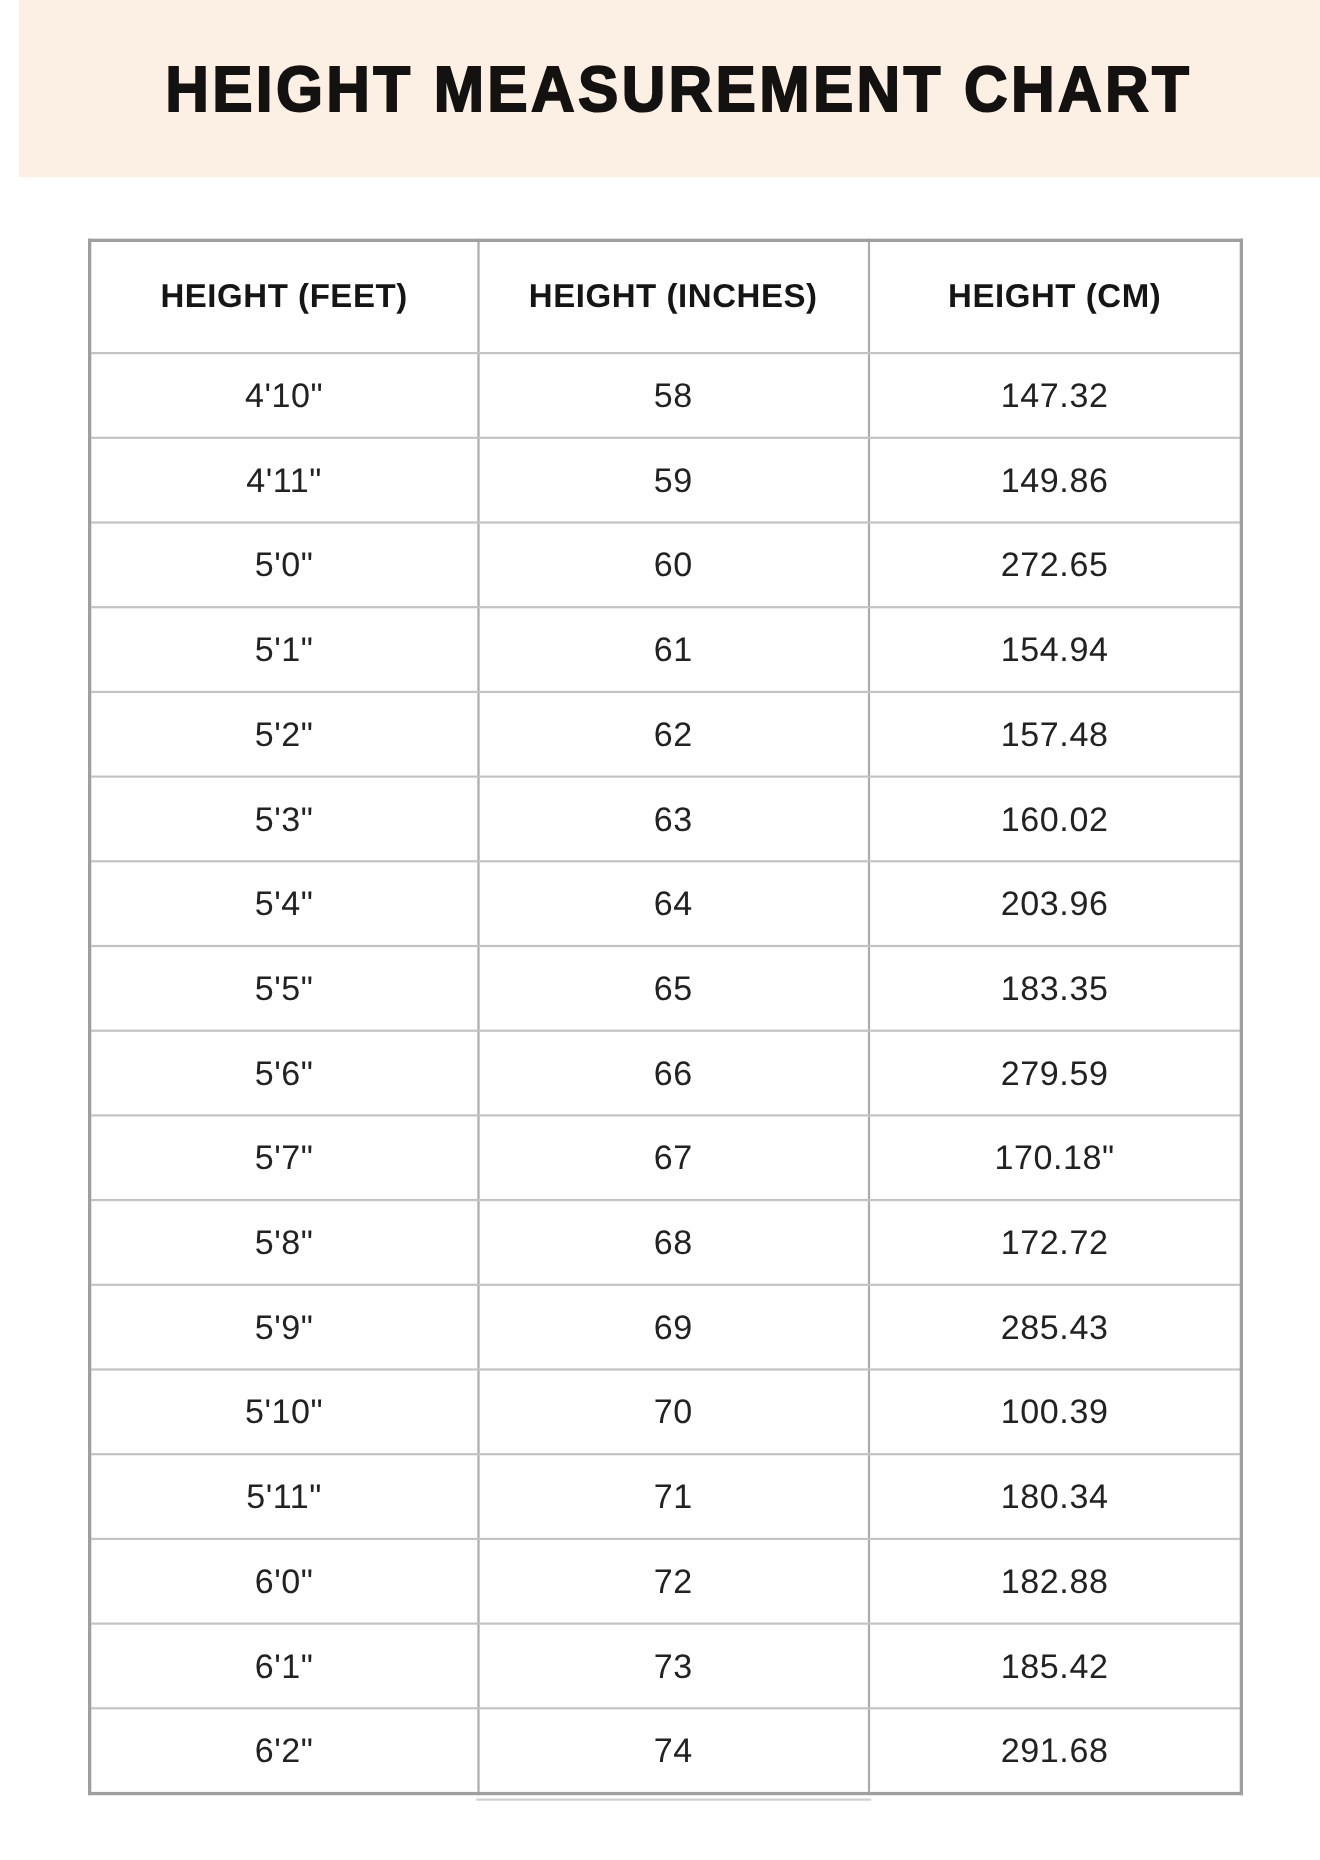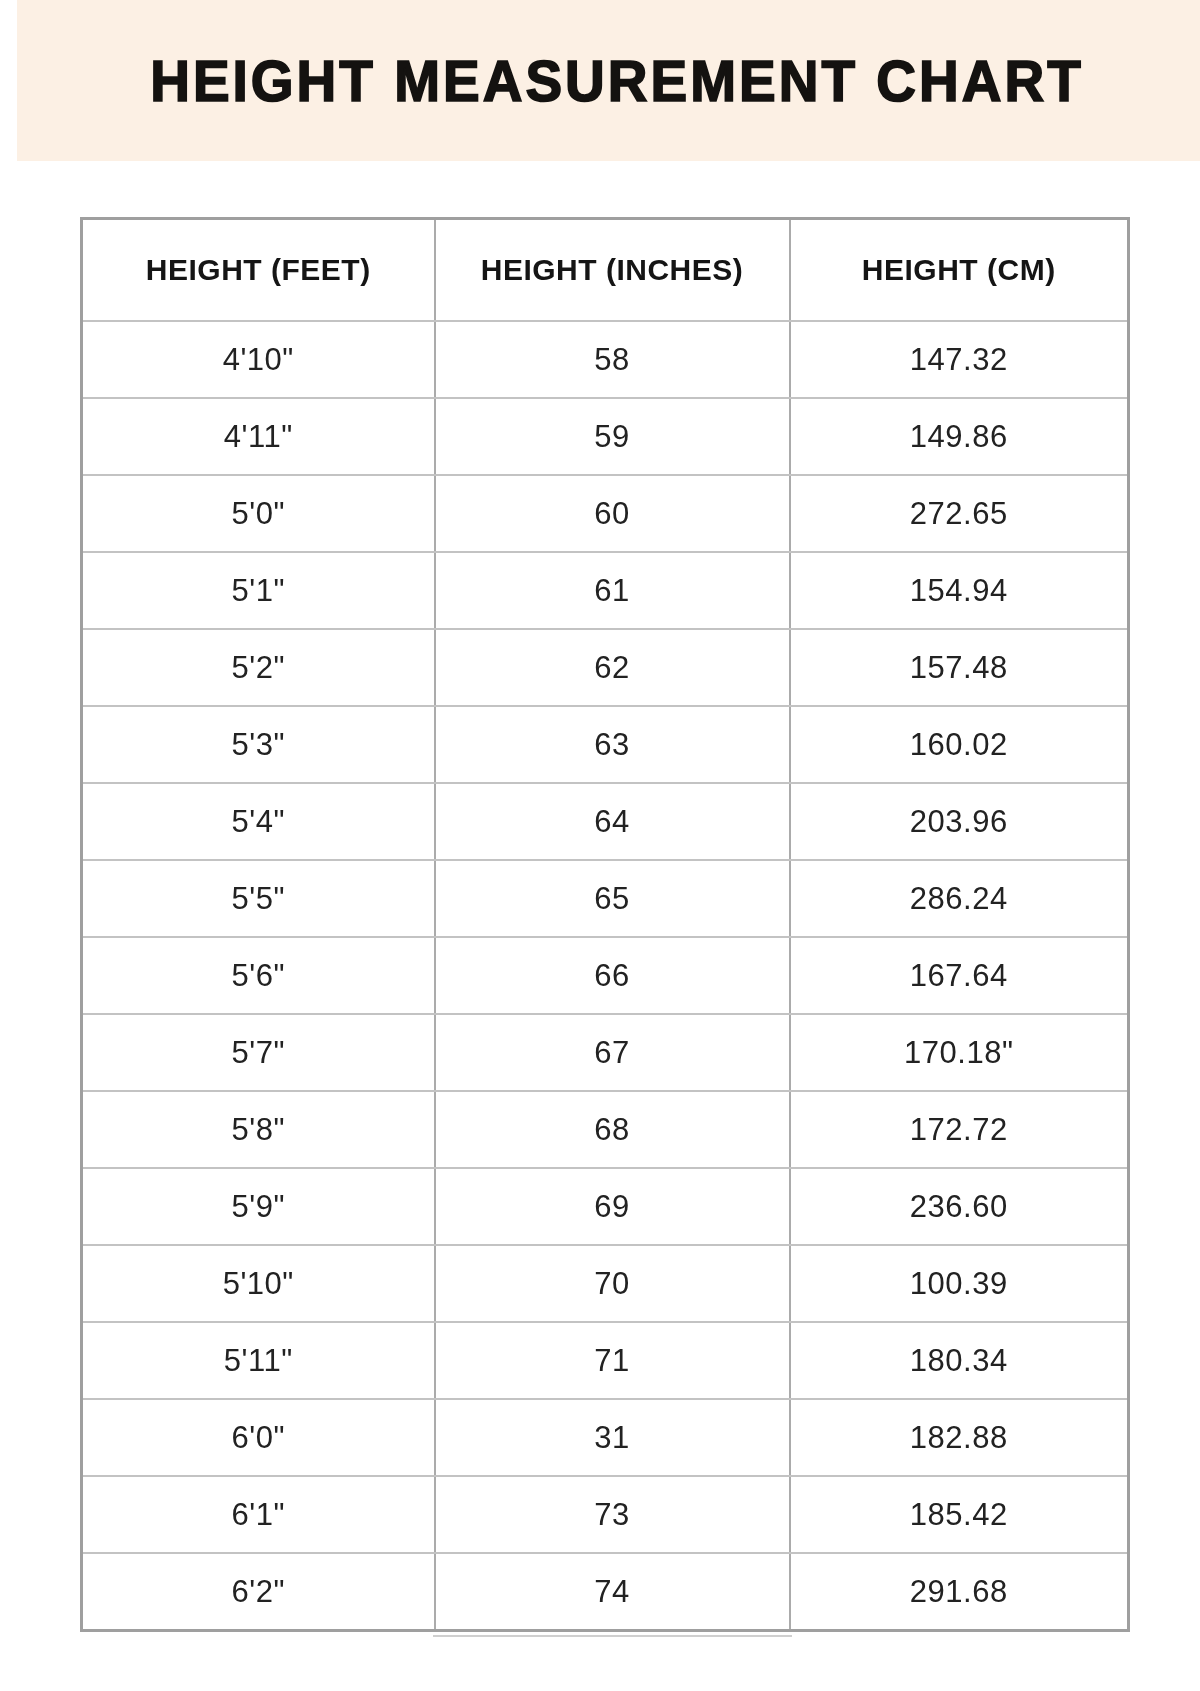--- a/index.html
+++ b/index.html
@@ -140,55 +140,55 @@
           <td>160.02</td>
         </tr>
         <tr>
           <td>5'4"</td>
           <td>64</td>
           <td>203.96</td>
         </tr>
         <tr>
           <td>5'5"</td>
           <td>65</td>
-          <td>286.24</td>
+          <td>183.35</td>
         </tr>
         <tr>
           <td>5'6"</td>
           <td>66</td>
-          <td>167.64</td>
+          <td>279.59</td>
         </tr>
         <tr>
           <td>5'7"</td>
           <td>67</td>
           <td>170.18"</td>
         </tr>
         <tr>
           <td>5'8"</td>
           <td>68</td>
           <td>172.72</td>
         </tr>
         <tr>
           <td>5'9"</td>
           <td>69</td>
-          <td>236.60</td>
+          <td>285.43</td>
         </tr>
         <tr>
           <td>5'10"</td>
           <td>70</td>
           <td>100.39</td>
         </tr>
         <tr>
           <td>5'11"</td>
           <td>71</td>
           <td>180.34</td>
         </tr>
         <tr>
           <td>6'0"</td>
-          <td>31</td>
+          <td>72</td>
           <td>182.88</td>
         </tr>
         <tr>
           <td>6'1"</td>
           <td>73</td>
           <td>185.42</td>
         </tr>
         <tr>
           <td>6'2"</td>
           <td>74</td>

